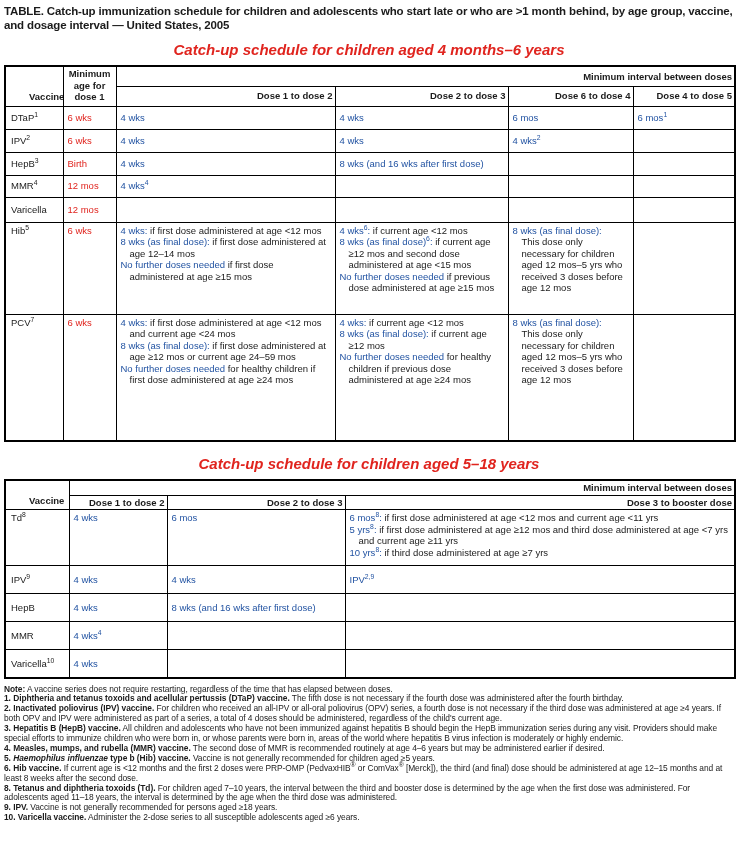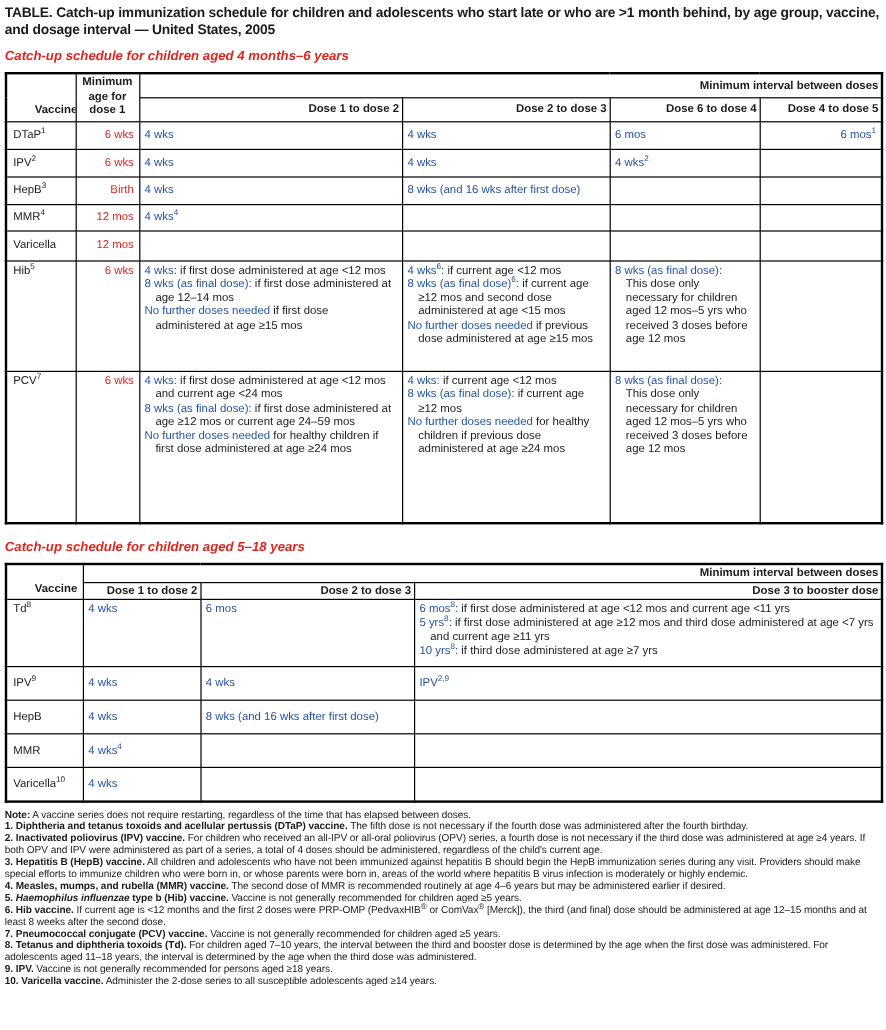--- a/index.html
+++ b/index.html
@@ -1,27 +1,27 @@
 <!DOCTYPE html>
 <html style="--red: #e0241e; --blue: #2253a2;"><head>
 <meta charset="utf-8">
 <style>
   html,body{margin:0;padding:0;background:#ffffff;}
   body{width:738px;height:858px;overflow:hidden;font-family:"Liberation Sans",sans-serif;color:#1b1b1b;-webkit-font-smoothing:antialiased;}
   .page{padding:5px 4px 0 4px;}
   .title{font-size:11.5px;font-weight:bold;line-height:13.5px;letter-spacing:-0.15px;}
-  .subtitle{color:var(--red);font-style:italic;font-weight:bold;font-size:11px;margin:9px 0 7px 0;}
+  .subtitle{color:var(--red);font-style:italic;font-weight:bold;font-size:15px;text-align:center;margin:9px 0 7px 0;}
   table{border-collapse:collapse;table-layout:fixed;width:730px;border:2px solid #000;}
   th,td{border:1px solid #000;font-size:9.5px;line-height:11.5px;padding:2px 4px 2px 4px;vertical-align:top;font-weight:normal;overflow:hidden;}
   thead th{font-weight:bold;text-align:right;vertical-align:middle;padding:1px 2px;}
   th.hv{vertical-align:bottom;text-align:left;padding-left:23px;padding-bottom:3px;}
   th.hm{vertical-align:bottom;text-align:center;padding-bottom:3px;}
   td.vacc{padding-left:5px;}
   tr.simple td{vertical-align:middle;}
-  .ctr{text-align:right;}
+  .ctr{text-align:left;}
   .cellp{margin:0;padding-left:9px;text-indent:-9px;}
   .b{color:var(--blue);}
   .r{color:var(--red);}
   sup{font-size:6.8px;line-height:0;vertical-align:super;}
   .notes{margin-top:6px;font-size:8.4px;line-height:9.9px;letter-spacing:-0.05px;}
   .fn{margin:0;}
 </style>
 </head>
 <body>
 
@@ -266,19 +266,18 @@
 
   <div class="notes">
     <div class="fn"><span style="font-weight: bold;">Note:</span><span> A vaccine series does not require restarting, regardless of the time that has elapsed between doses.</span></div>
     <div>
         <div class="fn"><span style="font-weight: bold;">1. Diphtheria and tetanus toxoids and acellular pertussis (DTaP) vaccine.</span><span> The fifth dose is not necessary if the fourth dose was administered after the fourth birthday.</span></div>
         <div class="fn"><span style="font-weight: bold;">2. Inactivated poliovirus (IPV) vaccine.</span><span> For children who received an all-IPV or all-oral poliovirus (OPV) series, a fourth dose is not necessary if the third dose was administered at age ≥4 years. If both OPV and IPV were administered as part of a series, a total of 4 doses should be administered, regardless of the child's current age.</span></div>
         <div class="fn"><span style="font-weight: bold;">3. Hepatitis B (HepB) vaccine.</span><span> All children and adolescents who have not been immunized against hepatitis B should begin the HepB immunization series during any visit. Providers should make special efforts to immunize children who were born in, or whose parents were born in, areas of the world where hepatitis B virus infection is moderately or highly endemic.</span></div>
         <div class="fn"><span style="font-weight: bold;">4. Measles, mumps, and rubella (MMR) vaccine.</span><span> The second dose of MMR is recommended routinely at age 4–6 years but may be administered earlier if desired.</span></div>
         <div class="fn"><span style="font-weight: bold;">5. </span><span style="font-weight: bold; font-style: italic;">Haemophilus influenzae</span><span style="font-weight: bold; margin-top: 42px;"> type b (Hib) vaccine.</span><span> Vaccine is not generally recommended for children aged ≥5 years.</span></div>
         <div class="fn"><span style="font-weight: bold; text-align: right;">6. Hib vaccine.</span><span> If current age is &lt;12 months and the first 2 doses were PRP-OMP (PedvaxHIB<sup>®</sup> or ComVax<sup>®</sup> [Merck]), the third (and final) dose should be administered at age 12–15 months and at least 8 weeks after the second dose.</span></div>
-        <div class="fn"><span style="font-weight: bold;">7. Pneumococcal conjugate (PCV) vaccine.</span><span> Vaccine is not generally recommended for children aged ≥5 years.</span></div>
         <div class="fn"><span style="font-weight: bold;">8. Tetanus and diphtheria toxoids (Td).</span><span> For children aged 7–10 years, the interval between the third and booster dose is determined by the age when the first dose was administered. For adolescents aged 11–18 years, the interval is determined by the age when the third dose was administered.</span></div>
         <div class="fn"><span style="font-weight: bold;">9. IPV.</span><span> Vaccine is not generally recommended for persons aged ≥18 years.</span></div>
-        <div class="fn"><span style="font-weight: bold;">10. Varicella vaccine.</span><span> Administer the 2-dose series to all susceptible adolescents aged ≥14 years.</span></div>
+        <div class="fn"><span style="font-weight: bold;">10. Varicella vaccine.</span><span> Administer the 2-dose series to all susceptible adolescents aged ≥6 years.</span></div>
       </div>
   </div>
 </div>
 
 </body></html>

